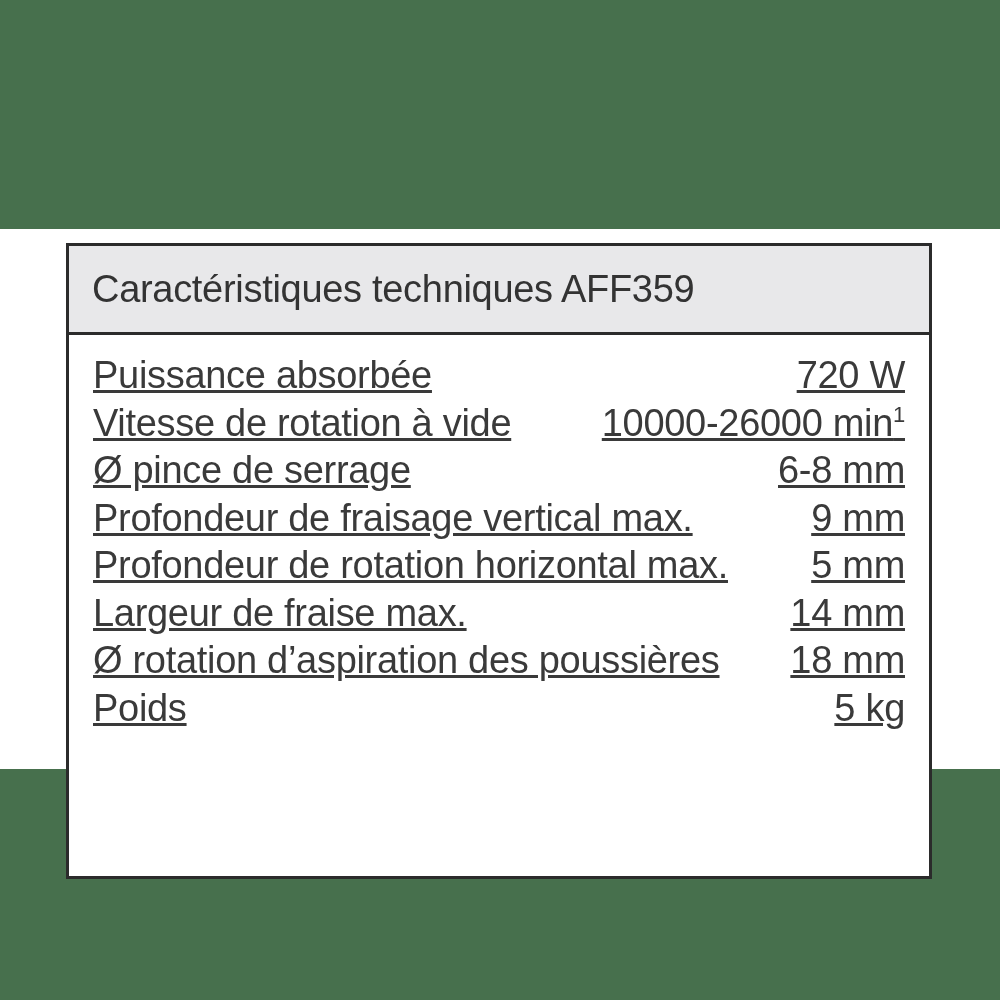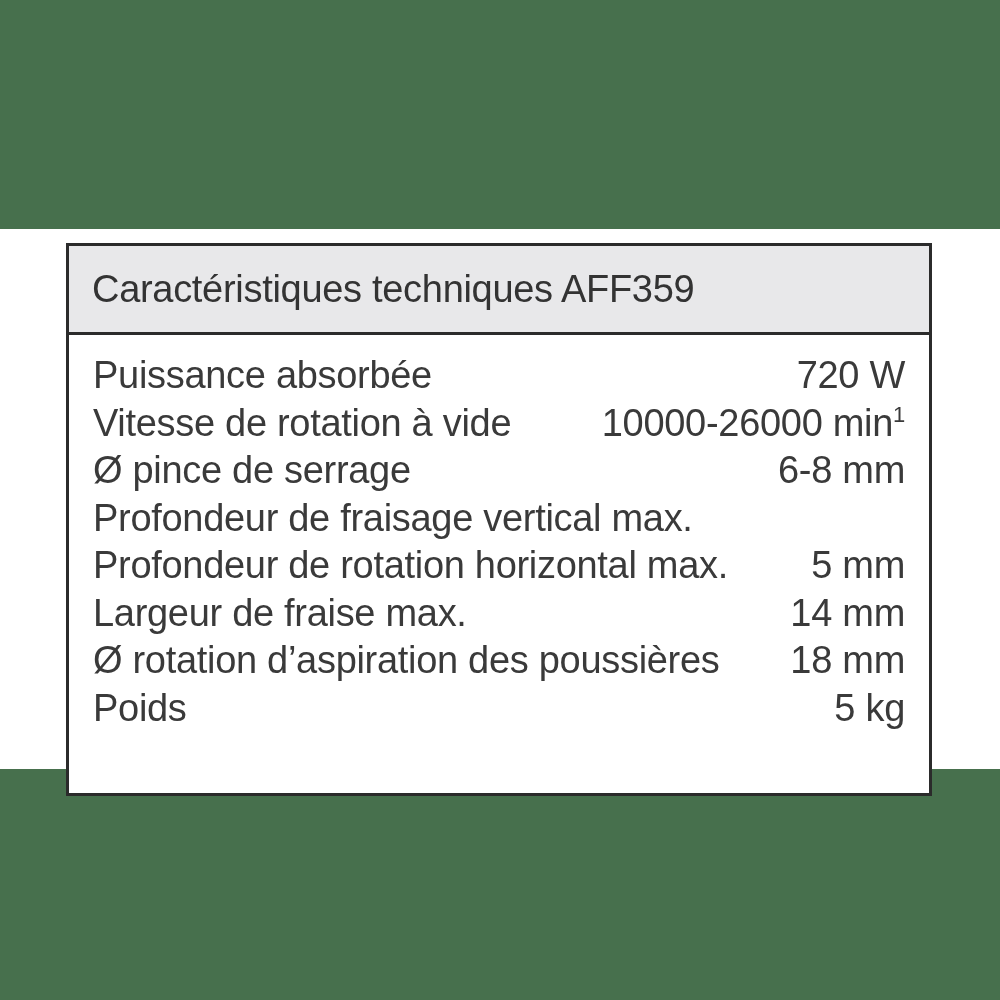--- a/index.html
+++ b/index.html
@@ -21,21 +21,21 @@
     background: var(--green, #47704d);
   }
   .green-band.top { top: 0; height: 229px; }
   .green-band.bottom { top: 769px; height: 231px; }
 
   .spec-table {
     position: absolute;
     left: 66px;
     top: 243px;
     width: 866px;
-    height: 553px;
+    height: 636px;
     box-sizing: border-box;
     border: 3px solid var(--border, #2b2b2b);
     background: #ffffff;
   }
   .spec-header {
     height: 86px;
     box-sizing: content-box;
     background: var(--header-bg, #e8e8ea);
     border-bottom: 3px solid var(--border, #2b2b2b);
     display: flex;
@@ -50,20 +50,21 @@
   }
   .spec-row {
     display: flex;
     justify-content: space-between;
     align-items: baseline;
     line-height: 47.5px;
     font-size: 38px;
     letter-spacing: -0.3px;
     color: #3a3a3a;
     white-space: nowrap;
+    text-decoration: underline;
   }
   .spec-row .label { text-align: left; }
   .spec-row .value { text-align: center; }
   .spec-row .value sup {
     font-size: 22px;
     line-height: 0;
     vertical-align: 14px;
   }
 </style>
 </head>
@@ -86,20 +87,21 @@
       <span class="value"><span>10000-26000 min</span><sup>1</sup></span>
     </div>
 
     <div class="spec-row">
       <span class="label">Ø pince de serrage</span>
       <span class="value"><span>6-8 mm</span><sup></sup></span>
     </div>
 
     <div class="spec-row">
       <span class="label">Profondeur de fraisage vertical max.</span>
+      <span class="value"><span>9 mm</span><sup></sup></span>
     </div>
 
     <div class="spec-row">
       <span class="label">Profondeur de rotation horizontal max.</span>
       <span class="value"><span>5 mm</span><sup></sup></span>
     </div>
 
     <div class="spec-row">
       <span class="label">Largeur de fraise max.</span>
       <span class="value"><span>14 mm</span><sup></sup></span>

